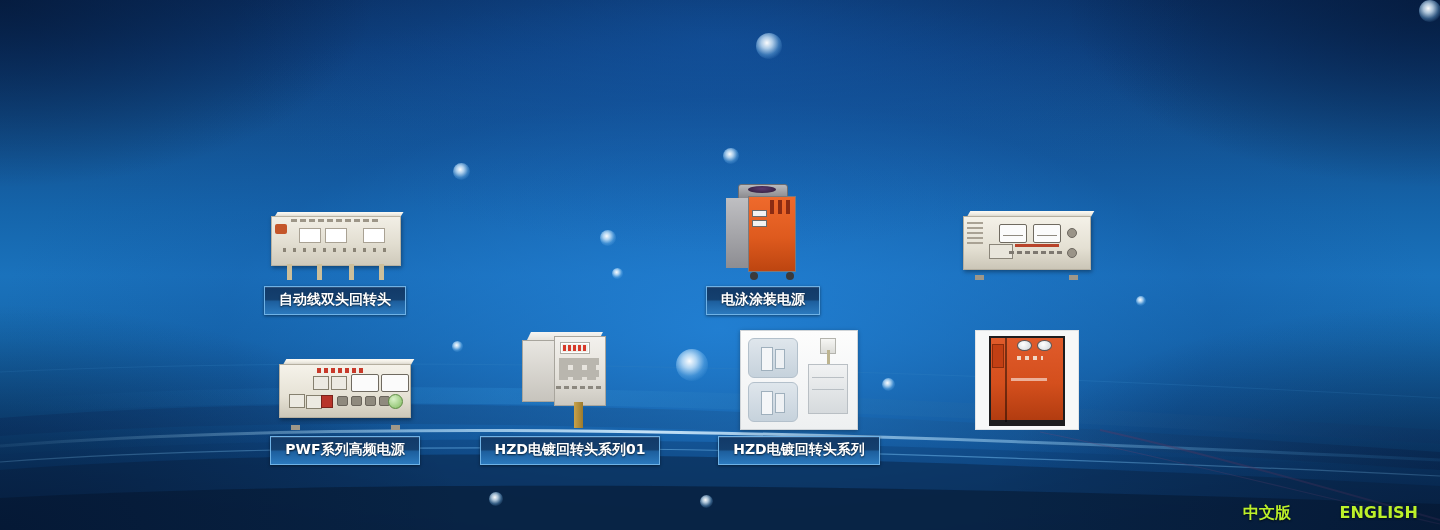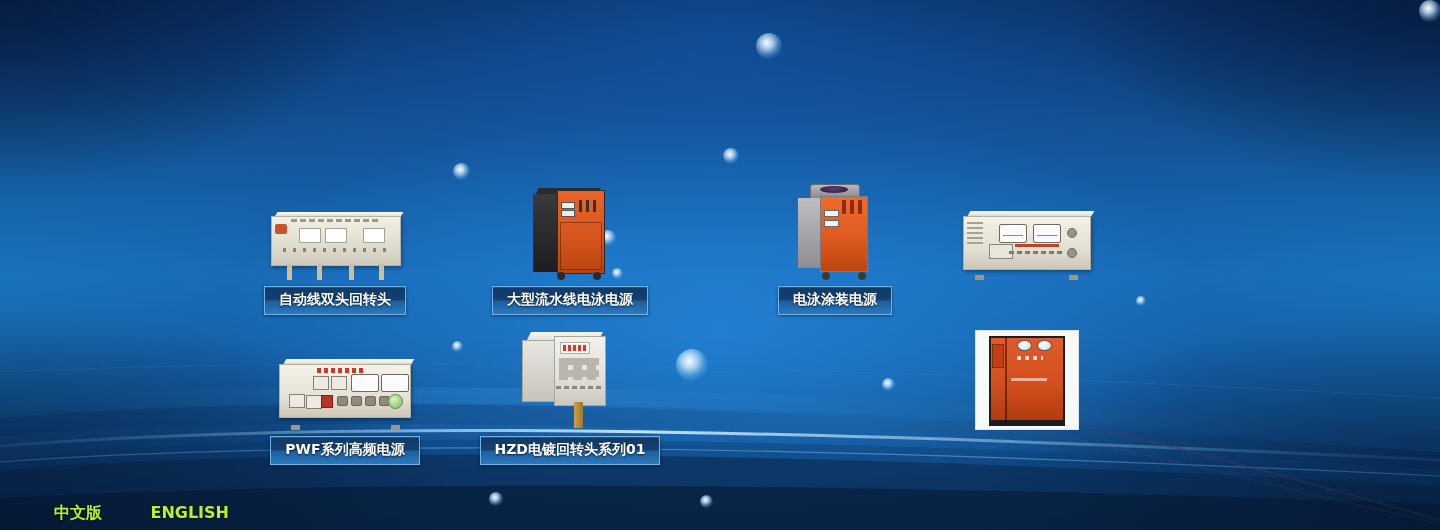--- a/index.html
+++ b/index.html
@@ -197,21 +197,21 @@
   .p-redcab .split{position:absolute;left:30px;top:8px;bottom:8px;width:2px;background:rgba(0,0,0,0.45);}
   .p-redcab .m{position:absolute;top:10px;width:13px;height:9px;border-radius:50%;
     background:radial-gradient(circle at 40% 35%,#ffffff,#cdd3d6);border:1px solid #5a5a5c;}
   .p-redcab .sw{position:absolute;left:42px;top:26px;width:26px;height:4px;
     background:repeating-linear-gradient(90deg,#f0d7c5 0 4px,transparent 4px 8px);}
   .p-redcab .lbox{position:absolute;left:17px;top:14px;width:10px;height:22px;background:#c23f14;border:1px solid #8c2c0b;}
   .p-redcab .txt{position:absolute;left:36px;top:48px;width:36px;height:3px;background:rgba(255,255,255,0.55);}
   .p-redcab .base{position:absolute;left:14px;right:14px;bottom:4px;height:4px;background:#1d1d1f;}
 
   
-  .footer{position:absolute;left:0;right:0;bottom:6px;text-align:left;padding-left:32px;}
+  .footer{position:absolute;left:0;right:0;bottom:6px;text-align:right;padding-left:32px;}
   .flink{
     display:inline-block;margin:0 22px;
     font-size:16px;font-weight:bold;color:#bcf02a;
     font-family:"DejaVu Sans","Liberation Sans",sans-serif;
     text-decoration:none;text-shadow:0 1px 2px rgba(0,0,0,0.65);
     cursor:pointer;
   }
 </style>
 </head>
 <body>
@@ -287,38 +287,22 @@
             <div class="dots"></div>
             <div class="leg" style="left:22px;"></div>
             <div class="leg" style="left:52px;"></div>
             <div class="leg" style="left:84px;"></div>
             <div class="leg" style="left:114px;"></div>
           </div>
         </div>
         <span class="label">自动线双头回转头</span>
       </div>
 
-      <div class="cell" style="left:455px;">
-        <div class="thumb">
-          <div class="prod p-orangeblk">
-            <div class="roof"></div>
-            <div class="side"></div>
-            <div class="front"></div>
-            <div class="meter" style="top:14px;"></div>
-            <div class="meter" style="top:22px;"></div>
-            <div class="btns"></div>
-            <div class="door"></div>
-            <div class="caster" style="left:24px;"></div>
-            <div class="caster" style="left:60px;"></div>
-          </div>
-        </div>
-        <span class="label">大型流水线电泳电源</span>
-      </div>
-
-      <div class="cell" style="left:720px;">
+
+      <div class="cell" style="left:648px;">
         <div class="thumb">
           <div class="prod p-greyor">
             <div class="hop"></div>
             <div class="hopin"></div>
             <div class="side"></div>
             <div class="front"></div>
             <div class="meter" style="top:26px;"></div>
             <div class="meter" style="top:36px;"></div>
             <div class="sw"></div>
             <div class="caster" style="left:26px;"></div>
@@ -386,20 +370,39 @@
                 <i></i>
               </div>
             <div class="keys"></div>
             <div class="strip"></div>
             <div class="shaft"></div>
           </div>
         </div>
         <span class="label">HZD电镀回转头系列01</span>
       </div>
 
+      <div class="cell" style="left:684px;">
+        <div class="thumb">
+          <div class="prod p-hzd2">
+            <div class="card"></div>
+            <div class="ins" style="top:8px;">
+                <div class="m1"></div>
+                <div class="m2"></div>
+              </div>
+            <div class="ins" style="top:52px;">
+                <div class="m1"></div>
+                <div class="m2"></div>
+              </div>
+            <div class="head"></div>
+            <div class="post"></div>
+            <div class="stand"></div>
+          </div>
+        </div>
+        <span class="label">HZD电镀回转头系列</span>
+      </div>
 
       <div class="cell" style="left:912px;">
         <div class="thumb">
           <div class="prod p-redcab">
             <div class="frame"></div>
             <div class="cab"></div>
             <div class="split"></div>
             <div class="lbox"></div>
             <div class="m" style="left:42px;"></div>
             <div class="m" style="left:62px;"></div>

